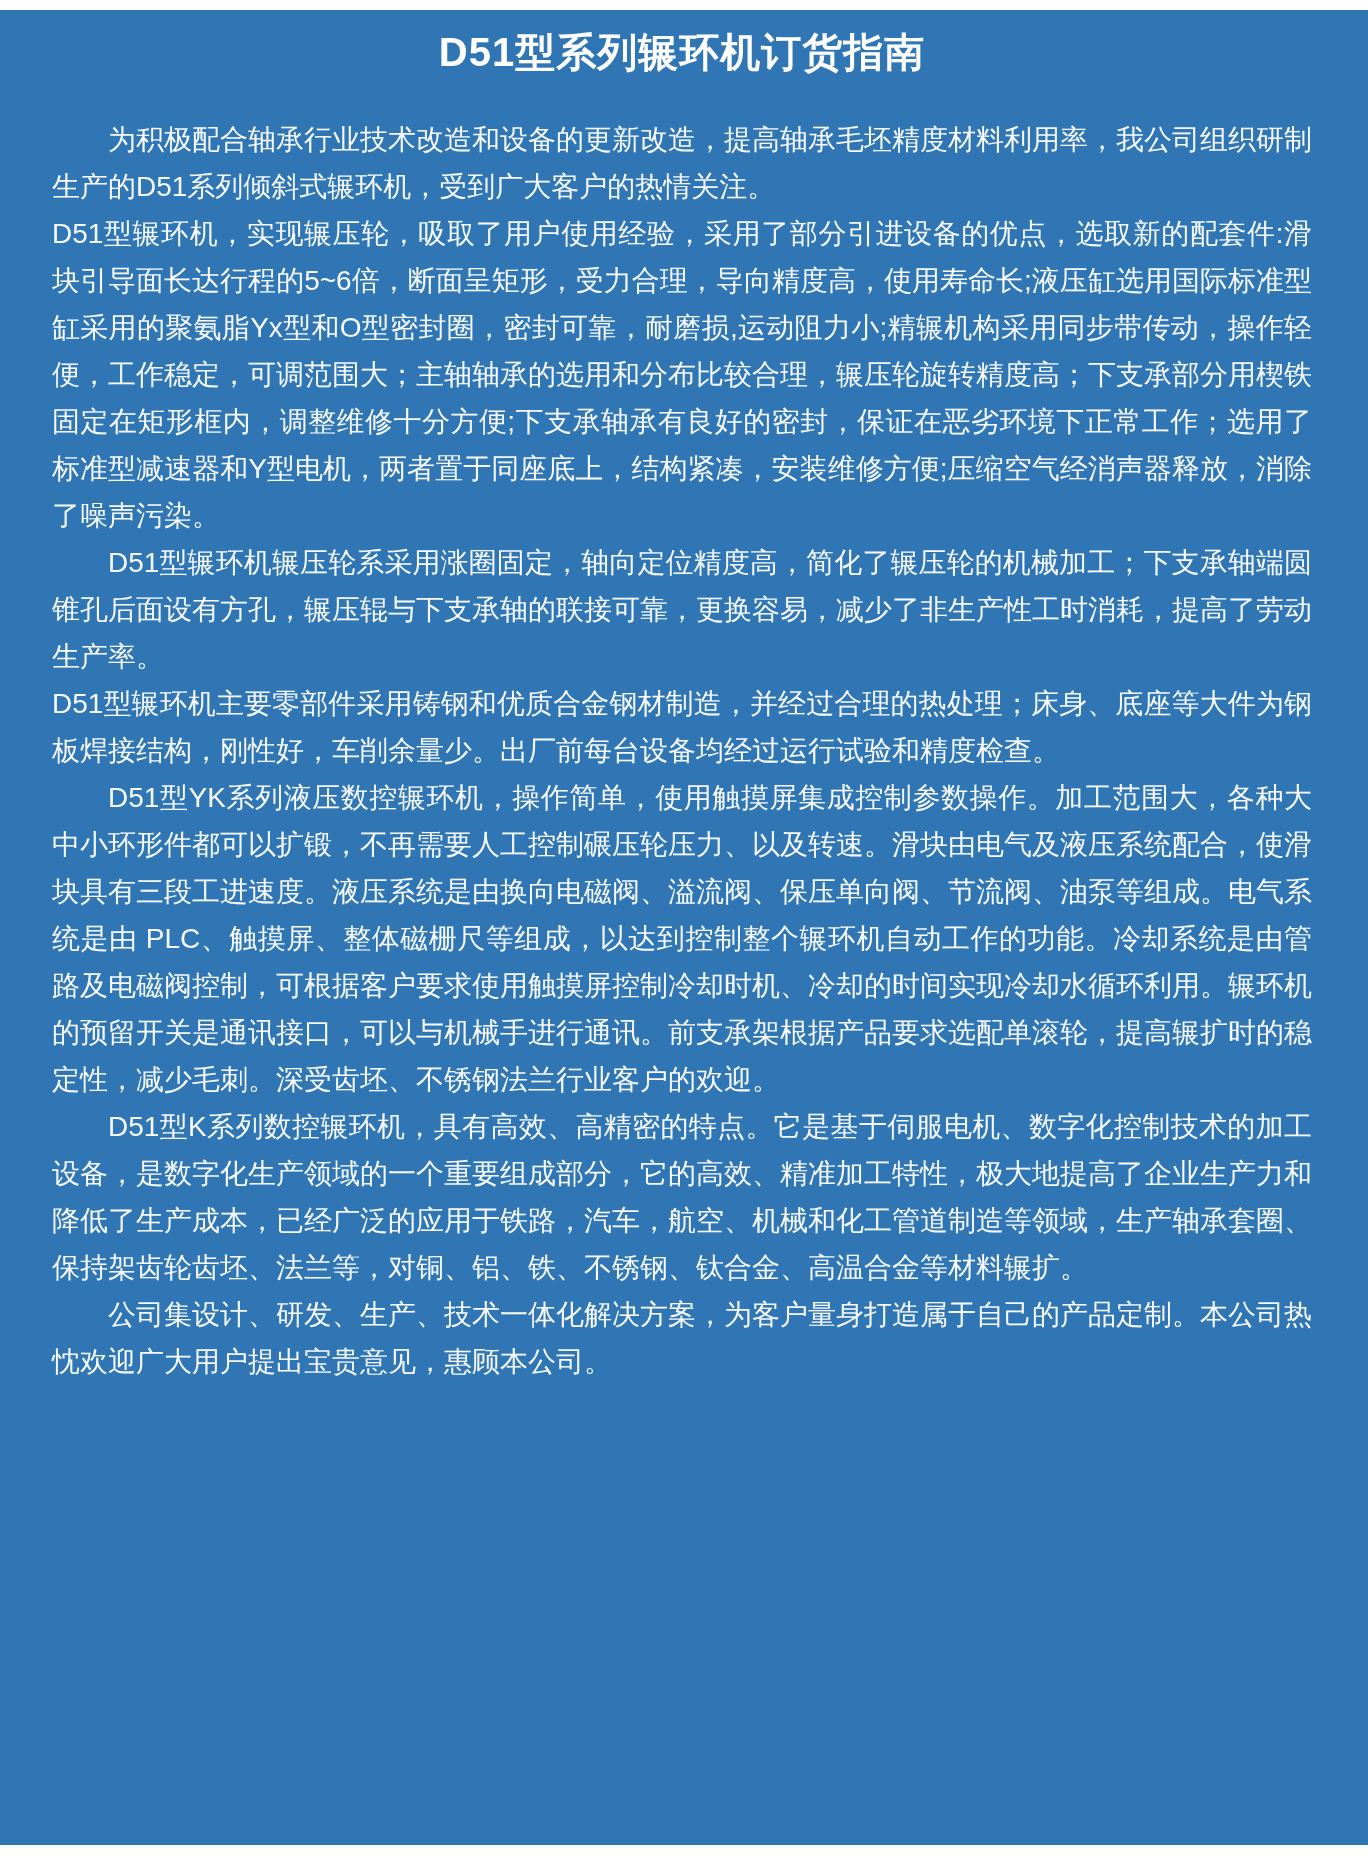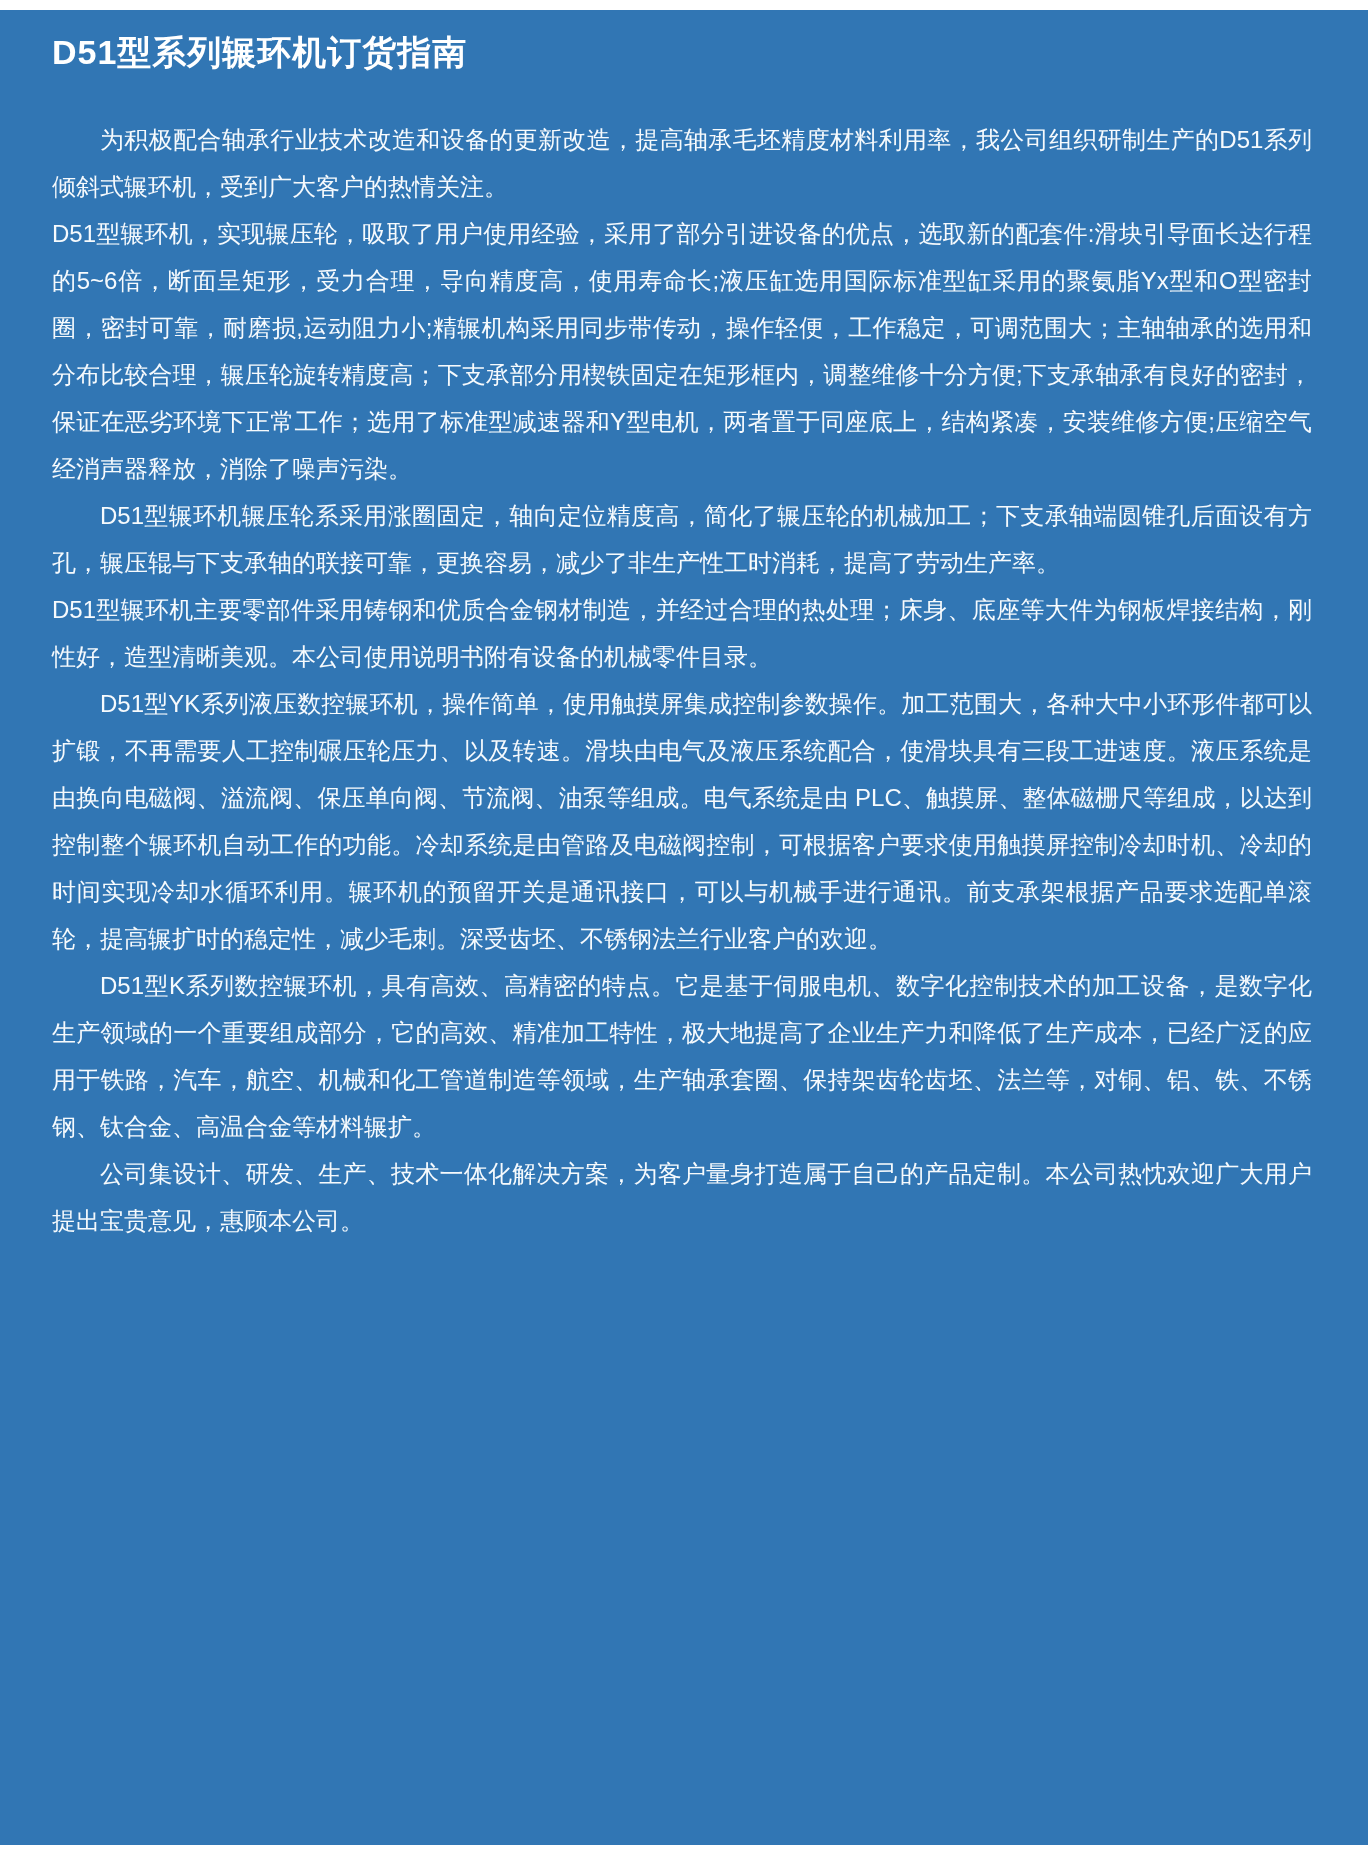--- a/index.html
+++ b/index.html
@@ -20,29 +20,30 @@
     top: 10px;
     left: 0;
     width: 1368px;
     height: 1835px;
     background: var(--bg, #3176b4);
     box-sizing: border-box;
     padding: 16px 56px 0 52px;
   }
   .title {
     margin: 0 0 38px 0;
-    font-size: 34px;
+    font-size: 40px;
     line-height: 52px;
     font-weight: bold;
+    text-align: center;
     color: var(--title, #ffffff);
     letter-spacing: 1px;
   }
   .para {
     margin: 0;
-    font-size: 24px;
+    font-size: 28px;
     line-height: 47px;
     color: var(--fg, #f6fafd);
     text-align: justify;
     text-justify: inter-ideograph;
     text-indent: 2em;
     word-break: break-all;
   }
   .para.noindent {
     text-indent: 0;
   }
@@ -50,18 +51,18 @@
 </head>
 <body>
 
 <div class="page">
   <div class="sheet">
     <h1 class="title">D51型系列辗环机订货指南</h1>
 
     <p class="para">为积极配合轴承行业技术改造和设备的更新改造，提高轴承毛坯精度材料利用率，我公司组织研制生产的D51系列倾斜式辗环机，受到广大客户的热情关注。</p>
     <p class="para noindent">D51型辗环机，实现辗压轮，吸取了用户使用经验，采用了部分引进设备的优点，选取新的配套件:滑块引导面长达行程的5~6倍，断面呈矩形，受力合理，导向精度高，使用寿命长;液压缸选用国际标准型缸采用的聚氨脂Yx型和O型密封圈，密封可靠，耐磨损,运动阻力小;精辗机构采用同步带传动，操作轻便，工作稳定，可调范围大；主轴轴承的选用和分布比较合理，辗压轮旋转精度高；下支承部分用楔铁固定在矩形框内，调整维修十分方便;下支承轴承有良好的密封，保证在恶劣环境下正常工作；选用了标准型减速器和Y型电机，两者置于同座底上，结构紧凑，安装维修方便;压缩空气经消声器释放，消除了噪声污染。</p>
     <p class="para">D51型辗环机辗压轮系采用涨圈固定，轴向定位精度高，简化了辗压轮的机械加工；下支承轴端圆锥孔后面设有方孔，辗压辊与下支承轴的联接可靠，更换容易，减少了非生产性工时消耗，提高了劳动生产率。</p>
-    <p class="para noindent">D51型辗环机主要零部件采用铸钢和优质合金钢材制造，并经过合理的热处理；床身、底座等大件为钢板焊接结构，刚性好，造型清晰美观。本公司使用说明书附有设备的机械零件目录。</p>
+    <p class="para noindent">D51型辗环机主要零部件采用铸钢和优质合金钢材制造，并经过合理的热处理；床身、底座等大件为钢板焊接结构，刚性好，车削余量少。出厂前每台设备均经过运行试验和精度检查。</p>
     <p class="para">D51型YK系列液压数控辗环机，操作简单，使用触摸屏集成控制参数操作。加工范围大，各种大中小环形件都可以扩锻，不再需要人工控制碾压轮压力、以及转速。滑块由电气及液压系统配合，使滑块具有三段工进速度。液压系统是由换向电磁阀、溢流阀、保压单向阀、节流阀、油泵等组成。电气系统是由 PLC、触摸屏、整体磁栅尺等组成，以达到控制整个辗环机自动工作的功能。冷却系统是由管路及电磁阀控制，可根据客户要求使用触摸屏控制冷却时机、冷却的时间实现冷却水循环利用。辗环机的预留开关是通讯接口，可以与机械手进行通讯。前支承架根据产品要求选配单滚轮，提高辗扩时的稳定性，减少毛刺。深受齿坯、不锈钢法兰行业客户的欢迎。</p>
     <p class="para">D51型K系列数控辗环机，具有高效、高精密的特点。它是基于伺服电机、数字化控制技术的加工设备，是数字化生产领域的一个重要组成部分，它的高效、精准加工特性，极大地提高了企业生产力和降低了生产成本，已经广泛的应用于铁路，汽车，航空、机械和化工管道制造等领域，生产轴承套圈、保持架齿轮齿坯、法兰等，对铜、铝、铁、不锈钢、钛合金、高温合金等材料辗扩。</p>
     <p class="para">公司集设计、研发、生产、技术一体化解决方案，为客户量身打造属于自己的产品定制。本公司热忱欢迎广大用户提出宝贵意见，惠顾本公司。</p>
   </div>
 </div>
 
 </body></html>

